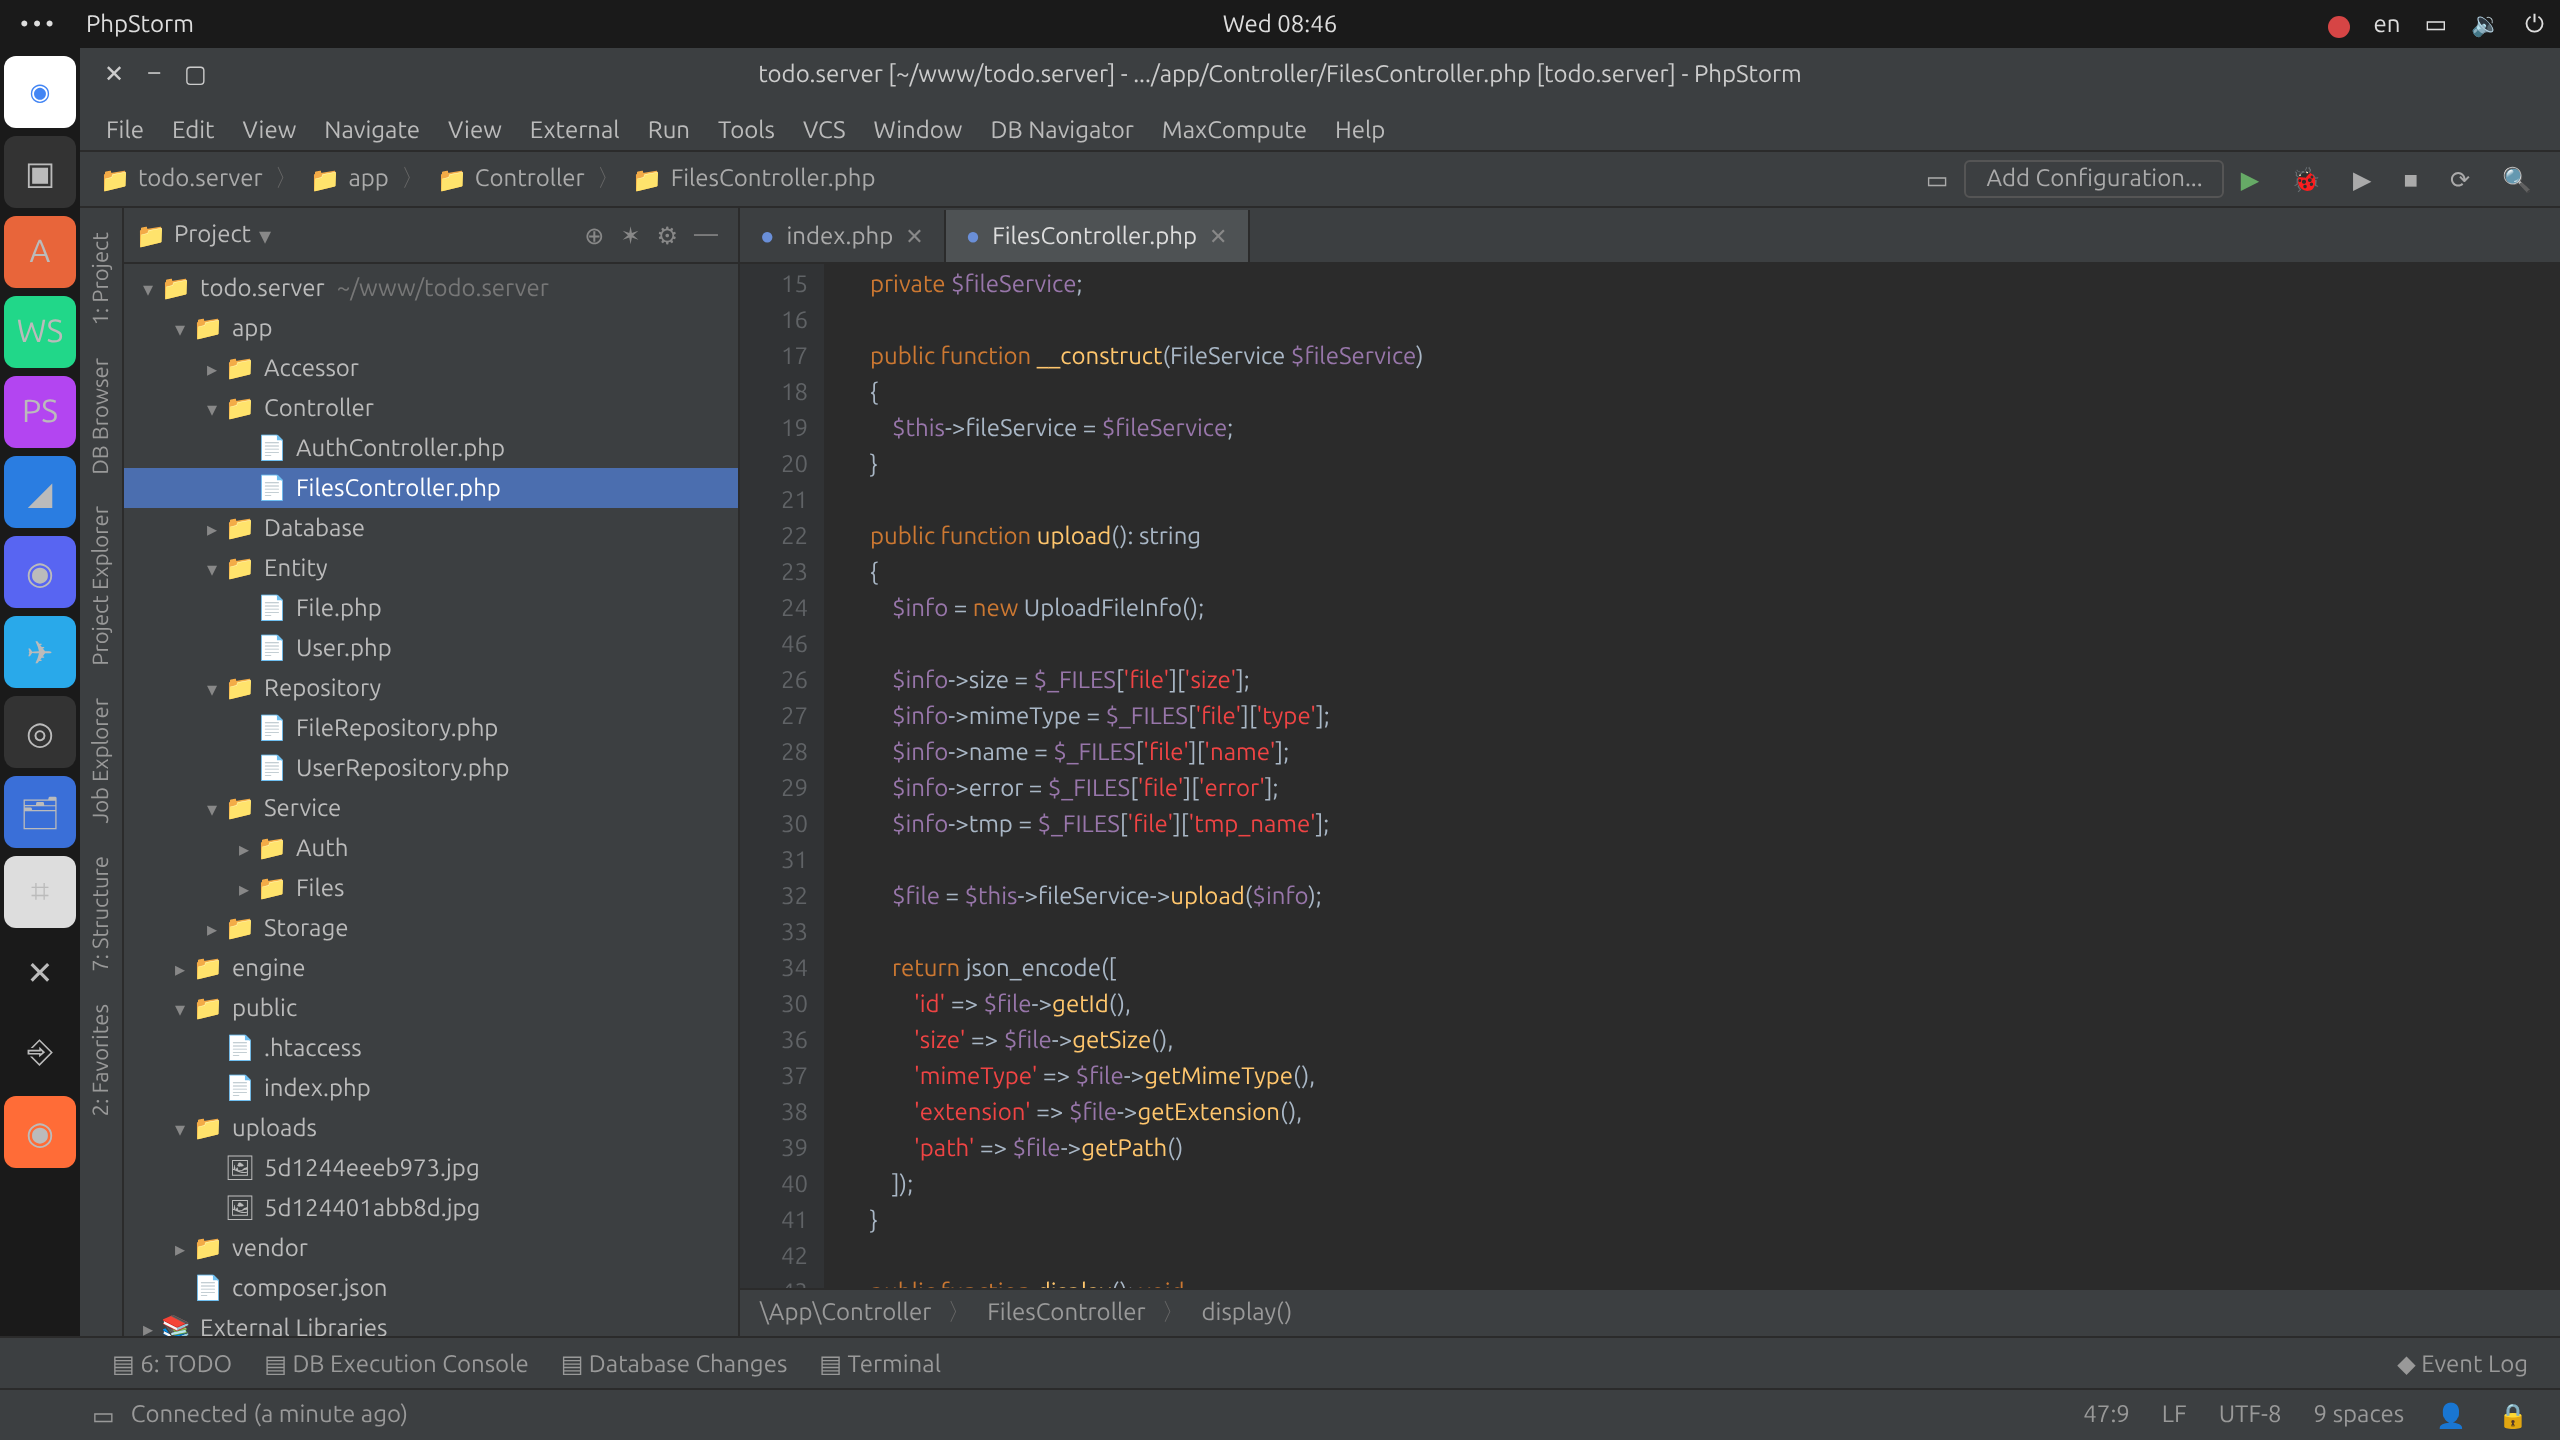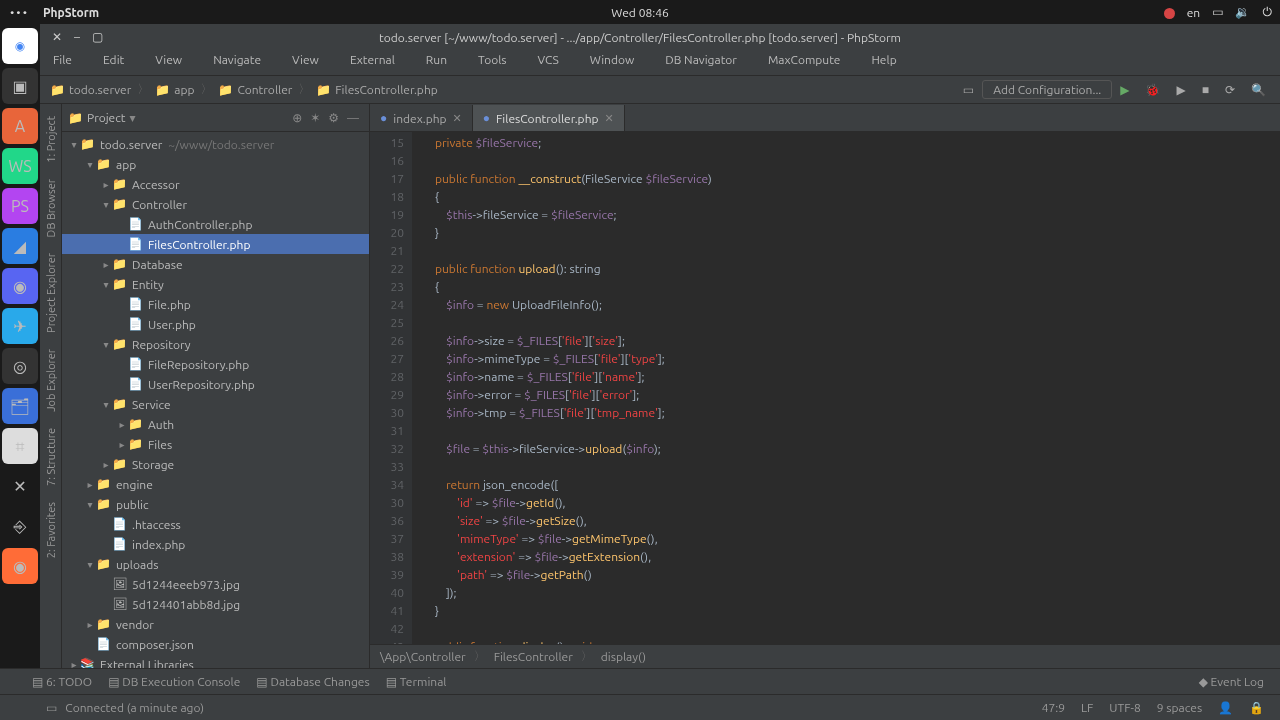--- a/index.html
+++ b/index.html
@@ -1,26 +1,26 @@
 <!DOCTYPE html>
 <html><head>
 <meta charset="utf-8">
 <style>
 *{margin:0;padding:0;box-sizing:border-box;font-family:"Ubuntu","Segoe UI",sans-serif;font-size:12px;user-select:none}
 body{width:1280px;height:720px;background:#2b2b2b;color:#bbb;overflow:hidden;position:relative}
 .topbar{height:24px;background:#1a1a1a;display:flex;align-items:center;color:#ddd;font-size:12px}
 .topbar .dots{padding:0 10px;letter-spacing:2px}
-.topbar .appname{font-weight:700;padding-left:4px}
+.topbar .appname{font-weight:400;padding-left:4px}
 .topbar .center{position:absolute;left:50%;transform:translateX(-50%)}
 .topbar .right{margin-left:auto;display:flex;align-items:flex-end;gap:12px;padding-right:8px}
 .topbar .right span{font-size:12px}
 .titlebar{height:26px;background:#3c3f41;display:flex;align-items:center;color:#ccc}
 .titlebar .wbtns{display:flex;gap:12px;padding:0 12px}
 .titlebar .title{position:absolute;left:50%;transform:translateX(-50%);font-size:12px}
-.menubar{height:26px;background:#3c3f41;display:flex;align-items:flex-start;padding-left:6px;gap:17px;border-bottom:1px solid #2b2b2b}
+.menubar{height:26px;background:#3c3f41;display:flex;align-items:flex-end;padding-left:6px;gap:0;border-bottom:1px solid #2b2b2b}
 .menubar span{padding:3px 7px;color:#bbb;cursor:pointer}
 .navbar{height:28px;background:#3c3f41;display:flex;align-items:center;padding:0 6px;border-bottom:1px solid #2b2b2b}
 .navbar .crumb{display:flex;align-items:center;gap:4px;padding:2px 4px;color:#aaa;cursor:pointer}
 .navbar .sep{color:#666;padding:0 2px}
 .navbar .spacer{flex:1}
 .navbar .btn{padding:2px 8px;color:#aaa;cursor:pointer}
 .navbar .addconf{border:1px solid #555;padding:2px 10px;border-radius:3px}
 .mainrow{display:flex;height:calc(100% - 24px - 26px - 26px - 28px - 26px - 26px)}
 .dock{width:40px;background:#1a1a1a;position:absolute;left:0;top:24px;bottom:0;display:flex;flex-direction:column;gap:4px;padding-top:4px;z-index:10}
 .dock .di{width:36px;height:36px;margin:0 auto;border-radius:6px;display:flex;align-items:center;justify-content:center;font-size:16px;cursor:pointer}
@@ -326,21 +326,21 @@
           <div>15</div>
           <div>16</div>
           <div>17</div>
           <div>18</div>
           <div>19</div>
           <div>20</div>
           <div>21</div>
           <div>22</div>
           <div>23</div>
           <div>24</div>
-          <div>25</div>
+          <div>46</div>
           <div>26</div>
           <div>27</div>
           <div>28</div>
           <div>29</div>
           <div>30</div>
           <div>31</div>
           <div>32</div>
           <div>33</div>
           <div>34</div>
           <div>30</div>
@@ -358,21 +358,21 @@
     <div class="crumb2" id="crumb2">
         <span>\App\Controller</span>
         <span class="sep">〉</span>
         <span>FilesController</span>
         <span class="sep">〉</span>
         <span>display()</span>
       </div>
   </div>
 </div>
 
-<div class="bottombar" style="padding-left:24px" id="bottombar">
+<div class="bottombar" style="padding-left:48px" id="bottombar">
 <span class="bi">▤ 6: TODO</span>
     <span class="bi">▤ DB Execution Console</span>
     <span class="bi">▤ Database Changes</span>
     <span class="bi">▤ Terminal</span>
     <div class="spacer"></div>
     <span class="bi">◆ Event Log</span>
   </div>
 
 <div class="statusbar" style="padding-left:46px">
   <span>▭</span>

